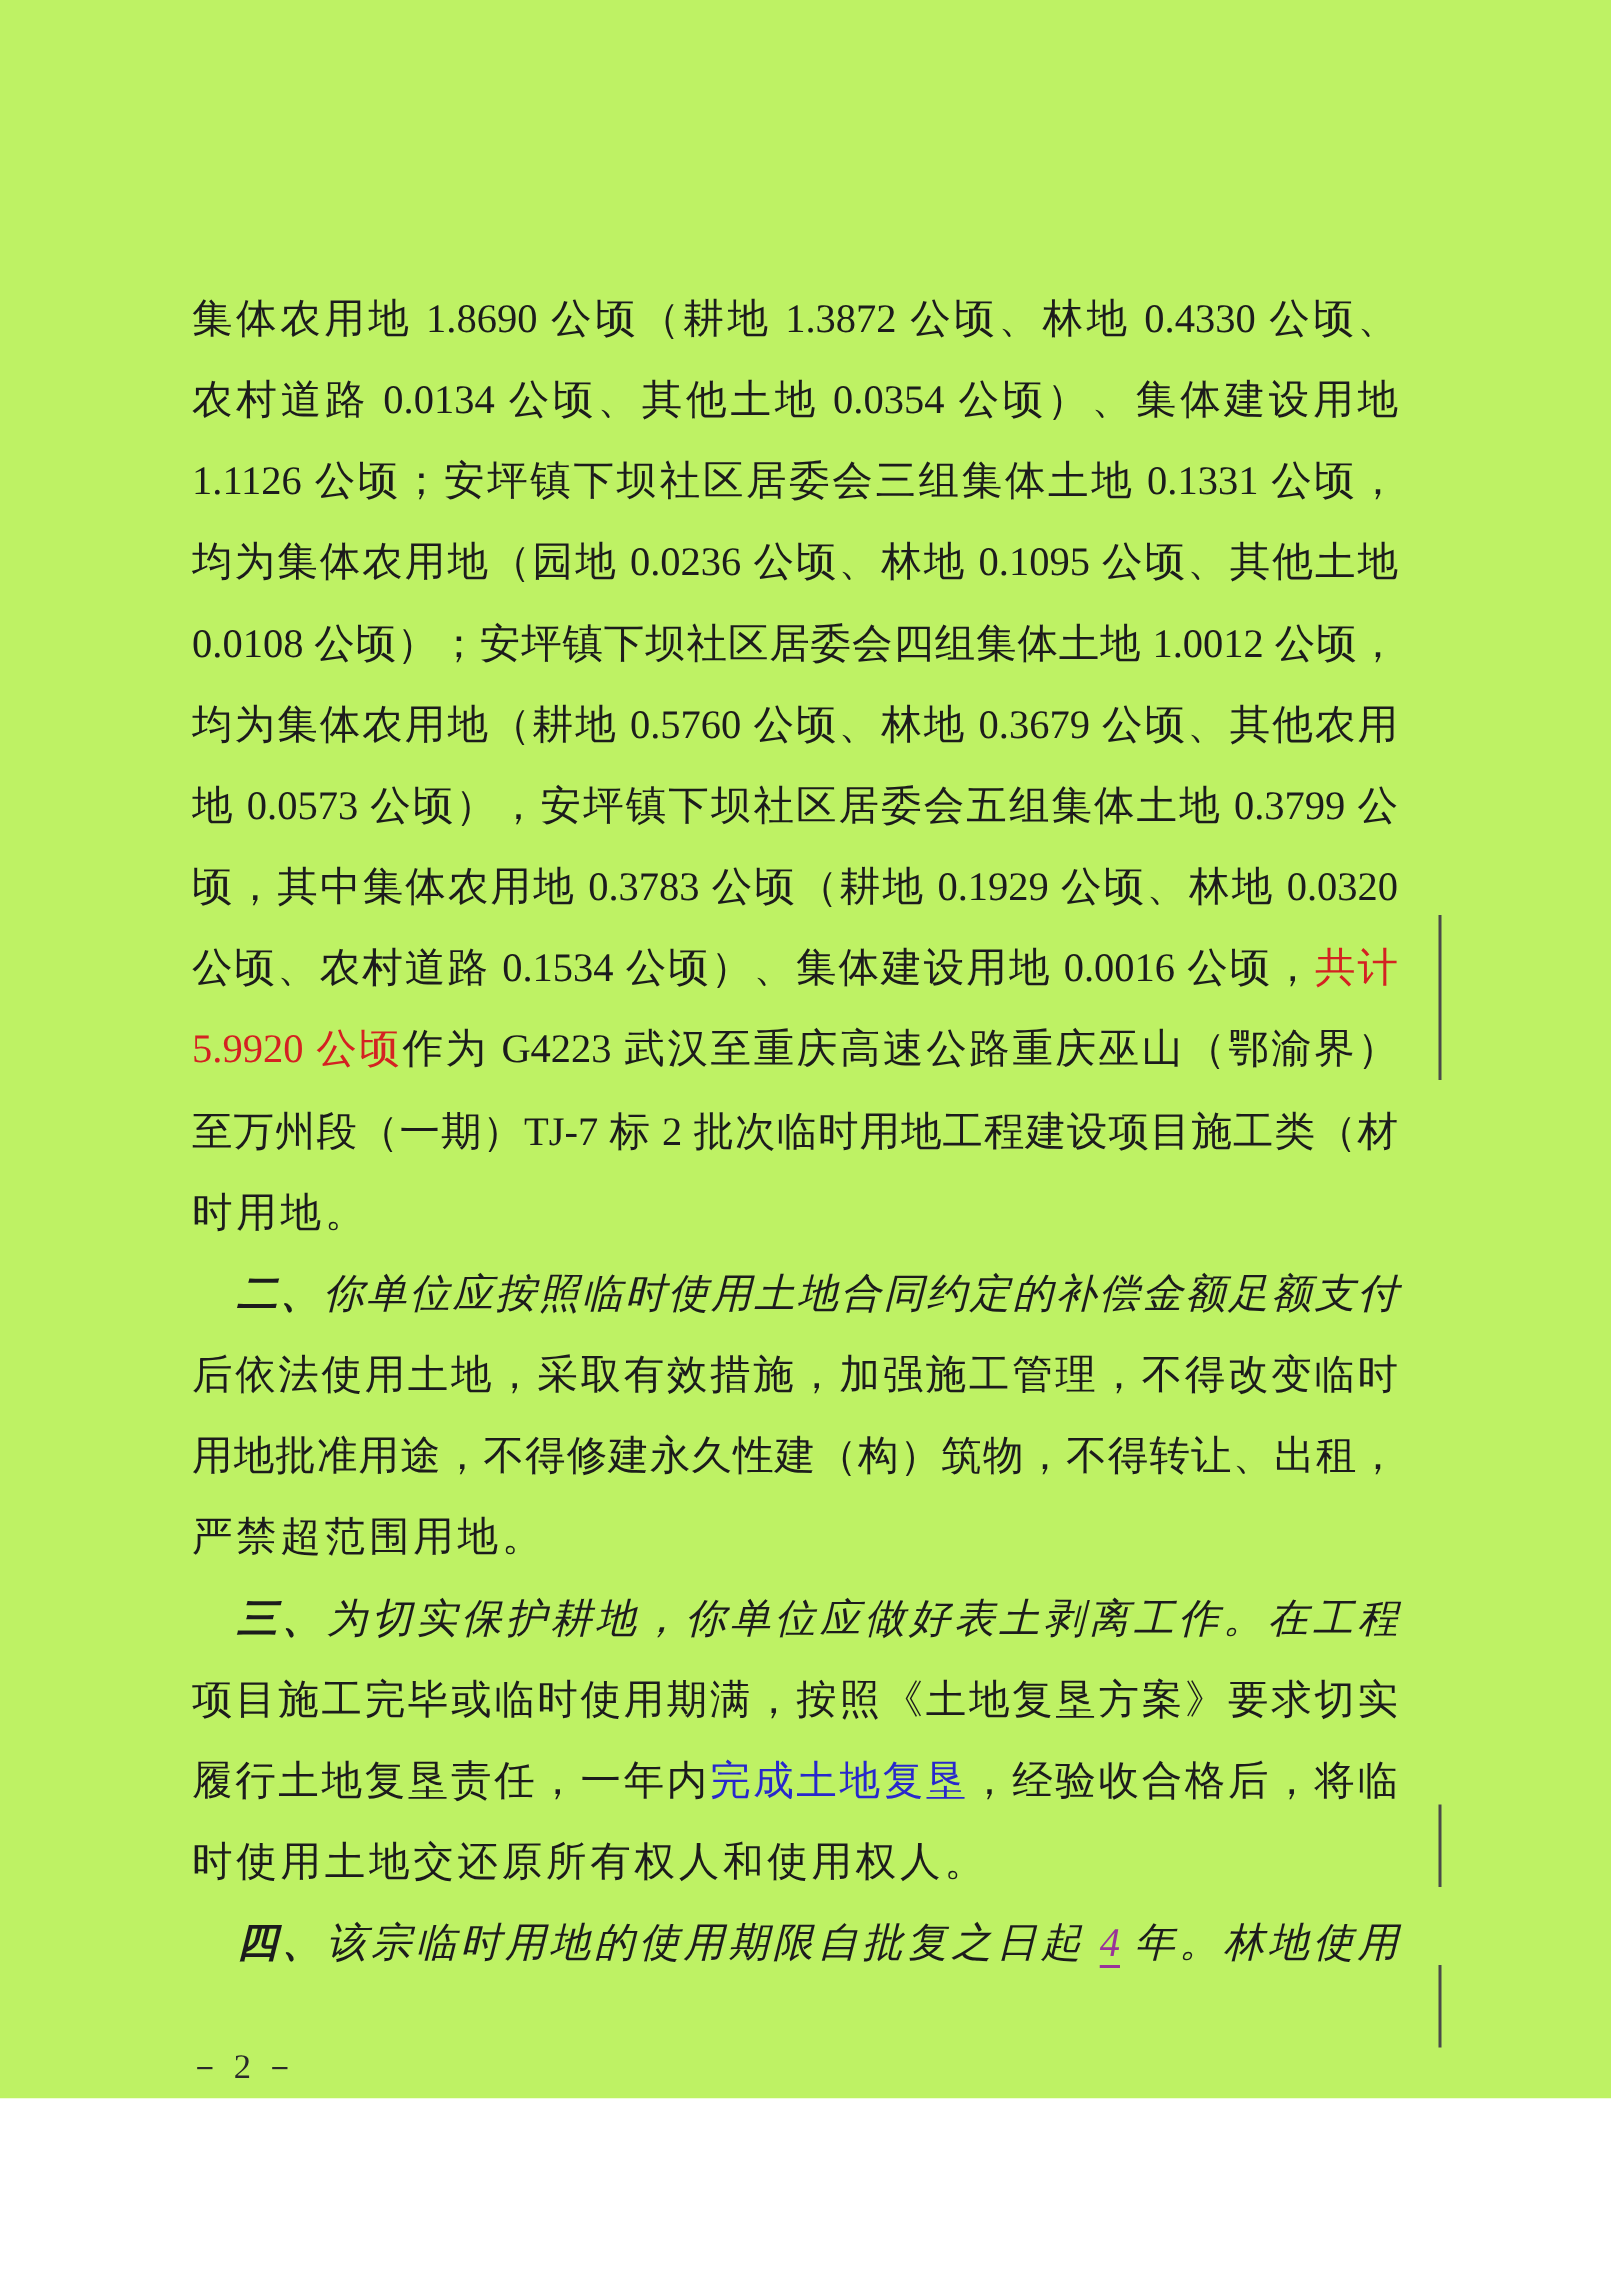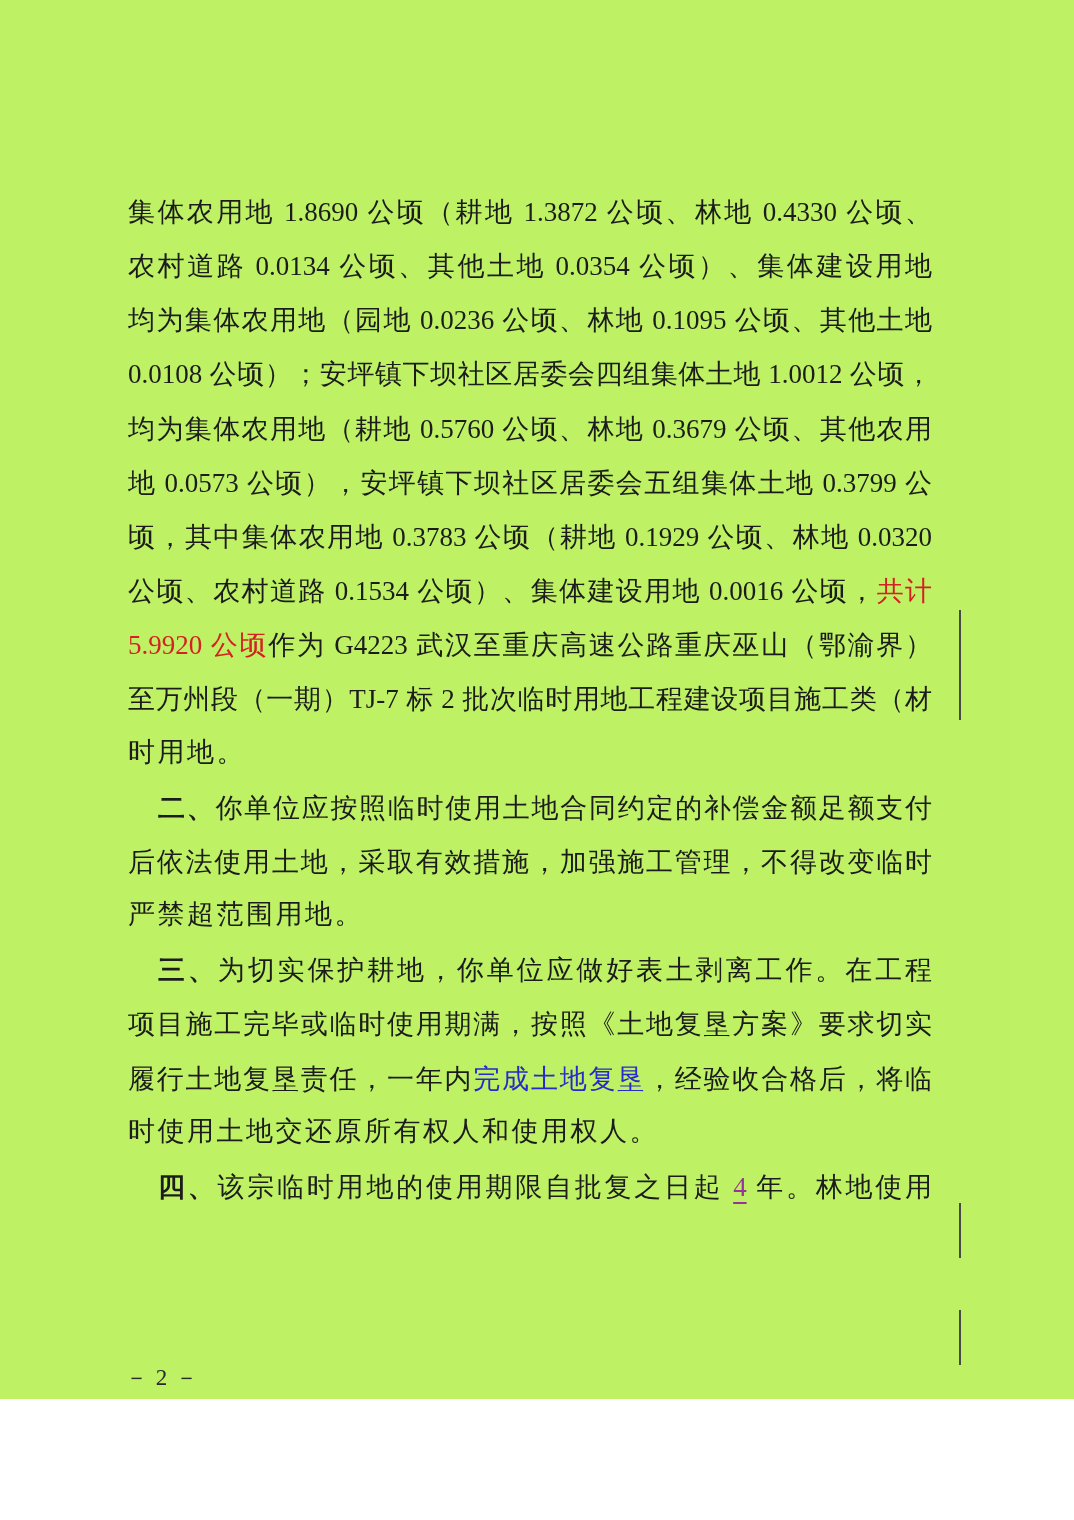--- a/index.html
+++ b/index.html
@@ -27,24 +27,24 @@
     line-height: 54.17px;
     font-size: 27px;
     text-align: justify;
     text-align-last: justify;
     white-space: normal;
   }
   .line.short {
     text-align: center;
     text-align-last: left;
     letter-spacing: 2.5px;
-    font-family: Liberation Mono, monospace;
   }
   .line.indent {
     text-indent: 30px;
+    font-style: italic;
   }
   .num {
     font-family: "Liberation Sans", "DejaVu Sans", sans-serif;
     font-weight: 700;
   }
   .ins-red {
     color: #d42222;
     text-decoration-color: #d42222;
     text-decoration-thickness: 2px;
     text-underline-offset: 6px;
@@ -83,35 +83,37 @@
 </style>
 </head>
 <body>
 
 <div id="page">
 
   <div id="text-column">
 
     <div class="line"><span>集体农用地 1.8690 公顷（耕地 1.3872 公顷、林地 0.4330 公顷、</span></div>
     <div class="line"><span>农村道路 0.0134 公顷、其他土地 0.0354 公顷）、集体建设用地</span></div>
+    <div class="line"><span>1.1126 公顷；安坪镇下坝社区居委会三组集体土地 0.1331 公顷，</span></div>
     <div class="line"><span>均为集体农用地（园地 0.0236 公顷、林地 0.1095 公顷、其他土地</span></div>
     <div class="line"><span>0.0108 公顷）；安坪镇下坝社区居委会四组集体土地 1.0012 公顷，</span></div>
     <div class="line"><span>均为集体农用地（耕地 0.5760 公顷、林地 0.3679 公顷、其他农用</span></div>
     <div class="line"><span>地 0.0573 公顷），安坪镇下坝社区居委会五组集体土地 0.3799 公</span></div>
     <div class="line"><span>顷，其中集体农用地 0.3783 公顷（耕地 0.1929 公顷、林地 0.0320</span></div>
 
     <div class="line"><span>公顷、农村道路 0.1534 公顷）、集体建设用地 0.0016 公顷，</span><span class="ins-red">共计</span></div>
 
     <div class="line"><span class="ins-red">5.9920 公顷</span><span>作为 G4223 武汉至重庆高速公路重庆巫山（鄂渝界）</span></div>
 
     <div class="line"><span>至万州段（一期）TJ-7 标 2 批次临时用地工程建设项目施工类（材</span></div>
     <div class="line short"><span>时用地。</span></div>
 
     <div class="line indent"><span class="num">二、</span><span>你单位应按照临时使用土地合同约定的补偿金额足额支付</span></div>
     <div class="line"><span>后依法使用土地，采取有效措施，加强施工管理，不得改变临时</span></div>
+    <div class="line"><span>用地批准用途，不得修建永久性建（构）筑物，不得转让、出租，</span></div>
     <div class="line short"><span>严禁超范围用地。</span></div>
 
     <div class="line indent"><span class="num">三、</span><span>为切实保护耕地，你单位应做好表土剥离工作。在工程</span></div>
     <div class="line"><span>项目施工完毕或临时使用期满，按照《土地复垦方案》要求切实</span></div>
 
     <div class="line"><span>履行土地复垦责任，一年内</span><span class="link-blue">完成土地复垦</span><span>，经验收合格后，将临</span></div>
 
     <div class="line short"><span>时使用土地交还原所有权人和使用权人。</span></div>
 
     <div class="line indent"><span class="num">四、</span><span>该宗临时用地的使用期限自批复之日起 </span><span class="ins-purple">4</span><span> 年。林地使用</span></div>

